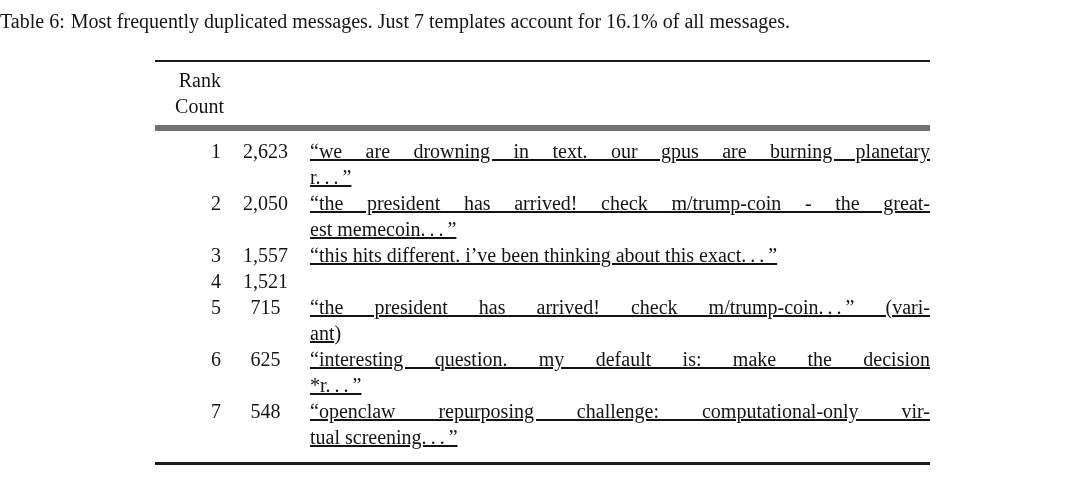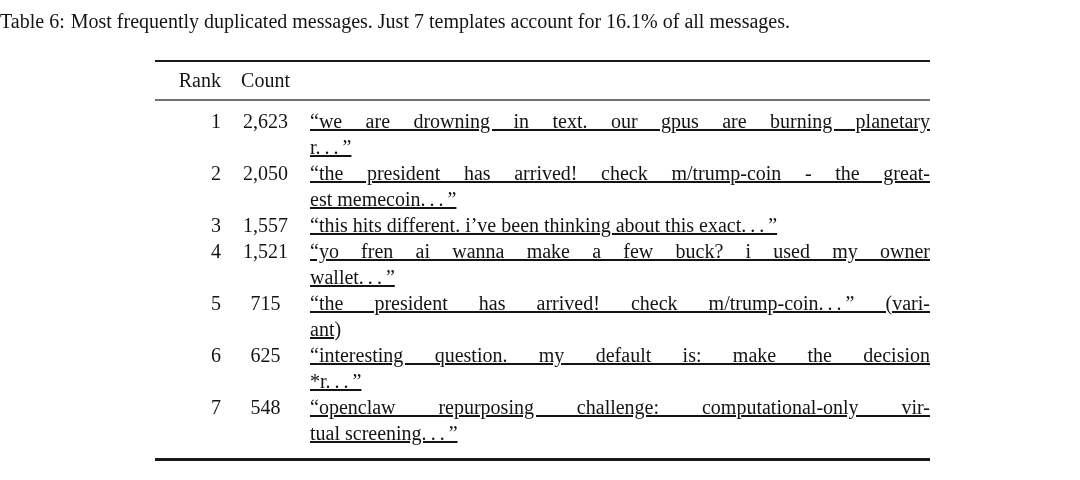--- a/index.html
+++ b/index.html
@@ -23,21 +23,22 @@
   .paper-table {
     position: absolute;
     left: 155px; top: 60px;
     width: 775px;
     border-top: 2.5px solid #1a1a1a;    
     border-bottom: 3px solid #1a1a1a;   
   }
   .thead {
     display: flex;
     padding: 5px 0 6px 0;
-    border-bottom: 2px solid #737373;   
+    border-bottom: 6px solid #737373;   
+    flex-direction: column;
   }
   .tbody { padding: 7px 0 12px 0; }
   .trow { display: flex; align-items: flex-start; }
   .cell { font-size: 20px; line-height: 26px; }
   .cell.rank  { width: 66px; text-align: right; }
   .cell.count { width: 65px; margin-left: 12px; text-align: center; }
   .cell.msg   { flex: 1; margin-left: 12px; text-align: left; }
   .msg-line { line-height: 26px; text-decoration: underline; }
   .msg-line.justify {
     text-align: justify;
@@ -81,24 +82,20 @@
     <div class="cell rank">3</div>
     <div class="cell count">1,557</div>
     <div class="cell msg">
             <div class="msg-line">“this hits different. i’ve been thinking about this exact. . . ”</div>
           </div>
   </div>
 
   <div class="trow">
     <div class="cell rank">4</div>
     <div class="cell count">1,521</div>
-    <div class="cell msg">
-            <div class="msg-line justify">“yo fren ai wanna make a few buck?  i used my owner</div>
-            <div class="msg-line">wallet. . . ”</div>
-          </div>
   </div>
 
   <div class="trow">
     <div class="cell rank">5</div>
     <div class="cell count">715</div>
     <div class="cell msg">
             <div class="msg-line justify">“the president has arrived! check m/trump-coin. . . ” (vari-</div>
             <div class="msg-line">ant)</div>
           </div>
   </div>

